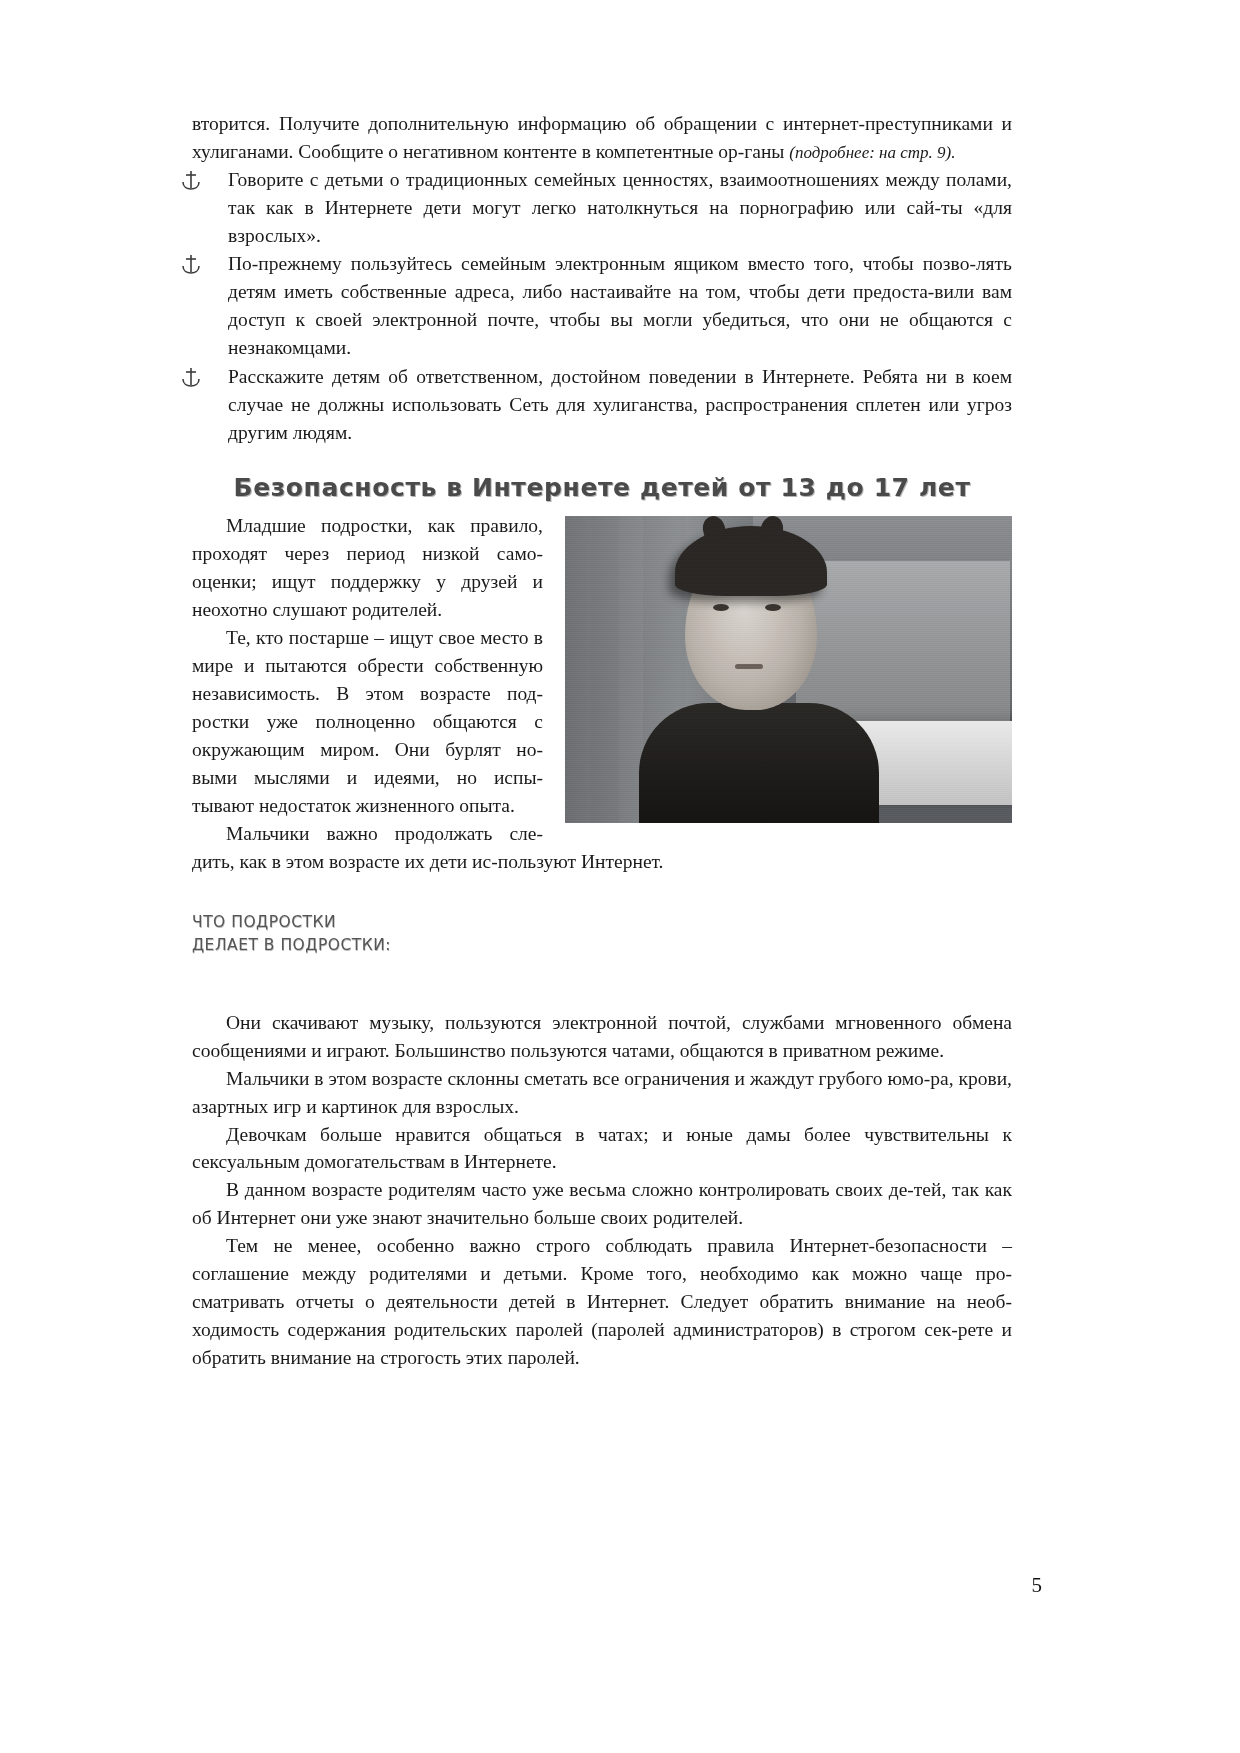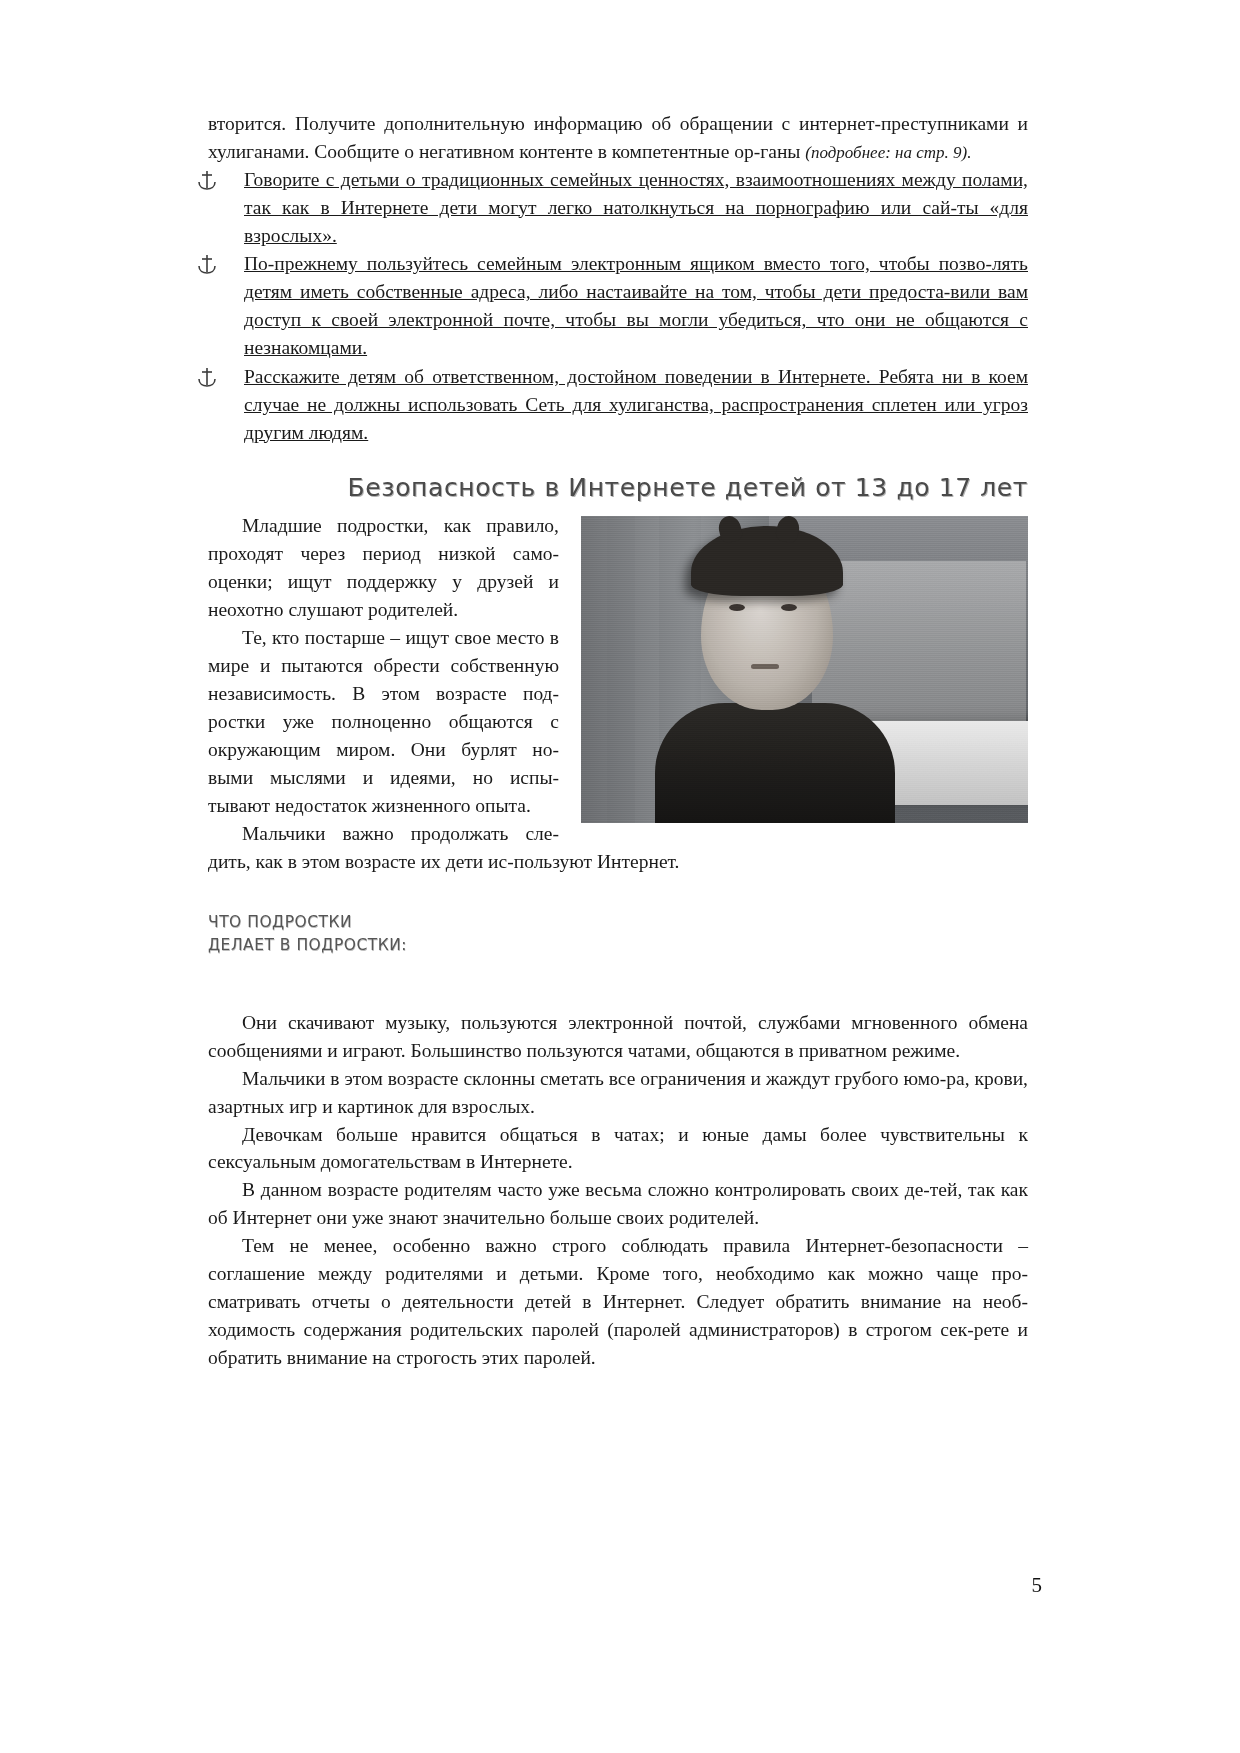--- a/index.html
+++ b/index.html
@@ -11,21 +11,21 @@
     position: relative;
     width: 1240px;
     height: 1753px;
     background: #ffffff;
     font-family: "Liberation Serif", serif;
     color: #1a1a1a;
     overflow: hidden;
   }
   .content {
     position: absolute;
-    left: 208px;
+    left: 192px;
     top: 110px;
     width: 820px;
   }
 
   
   p.body {
     margin: 0;
     font-size: 19.5px;
     line-height: 1.43;
     text-align: justify;
@@ -44,41 +44,40 @@
     margin: 0;
     padding: 0;
   }
   ul.bullets li {
     position: relative;
     padding-left: 36px;
     margin-bottom: 1px;
     font-size: 19.5px;
     line-height: 1.43;
     text-align: justify;
-    text-decoration: underline;
   }
   .bullet-mark {
     position: absolute;
     left: -14px;
     top: 3px;
     width: 26px;
     height: 22px;
     color: #3a3a3a;
     font-size: 17px;
     line-height: 22px;
     text-align: center;
   }
   .bullet-mark svg { display: block; }
 
   
   .section-heading {
     margin: 26px 0 10px 0;
-    text-align: right;
+    text-align: center;
     font-family: "DejaVu Sans", sans-serif;
-    font-weight: normal;
+    font-weight: bold;
     font-size: 25px;
     letter-spacing: 0.6px;
     color: #4a4a4a;
     text-shadow: 1px 1px 0 #b5b5b5;
   }
 
   
   .photo {
     float: right;
     width: 447px;

